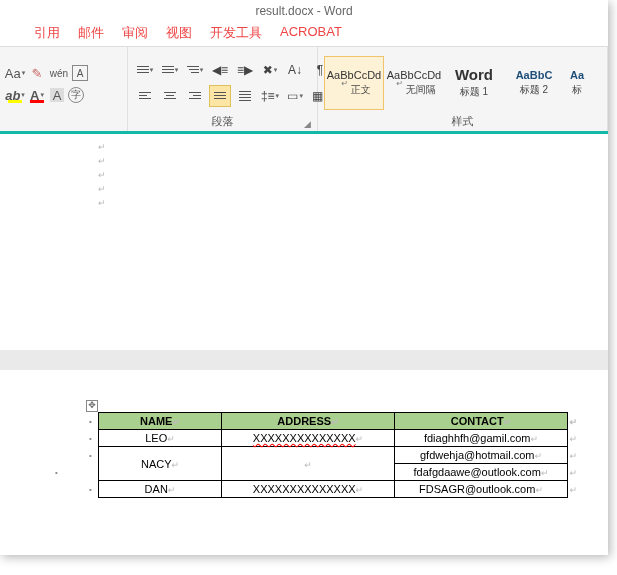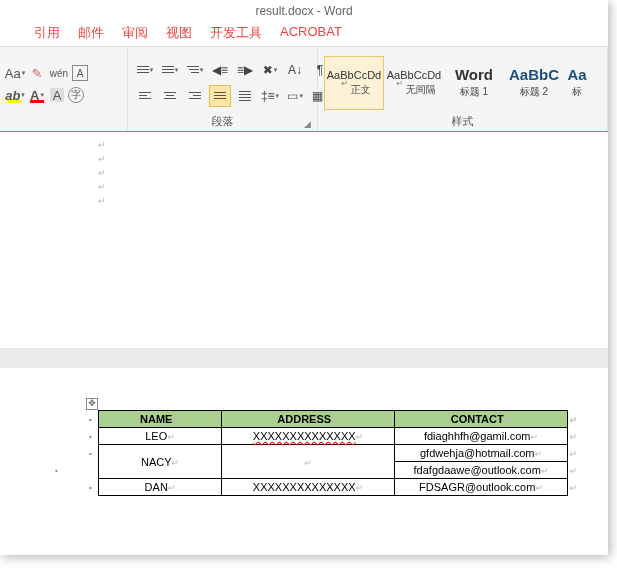--- a/index.html
+++ b/index.html
@@ -32,21 +32,21 @@
     padding: 2px 0 4px 34px;
     font-size: 13px;
     color: #ef4444;
   }
   .tabs span { cursor: default; }
   .ribbon {
     display: flex;
     align-items: stretch;
     background: #f5f5f5;
     border-top: 1px solid #ddd;
-    border-bottom: 1px solid #14b8a6;
+    border-bottom: 3px solid #14b8a6;
     height: 84px;
     font-size: 12px;
     color: #444;
     overflow: hidden;
   }
   .group {
     display: flex;
     flex-direction: column;
     border-right: 1px solid #e0e0e0;
     padding: 4px 6px 0 6px;
@@ -109,21 +109,21 @@
     width: 58px; height: 52px;
     border: 1px solid transparent;
     display: flex; flex-direction: column; align-items: center; justify-content: center;
     font-size: 10px;
     color: #444;
     cursor: default;
   }
   .gal-item.active { border: 1px solid #f0c36d; background: #fdf2d6; }
   .gal-preview { font-size: 11px; color: #333; }
   .gal-preview.big { font-size: 15px; font-weight: bold; }
-  .gal-preview.med { font-size: 15px; font-weight: bold; color: #1f4e79; }
+  .gal-preview.med { font-size: 11px; font-weight: bold; color: #1f4e79; }
   .gal-label { font-size: 10px; margin-top: 2px; }
   .gal-corner { font-size: 8px; color: #777; margin-right: 3px; align-self: flex-start; margin-left: 4px; margin-top: -2px; }
 
   
   .doc-area {
     background: #fff;
     position: relative;
     height: 440px;
     overflow: hidden;
   }

